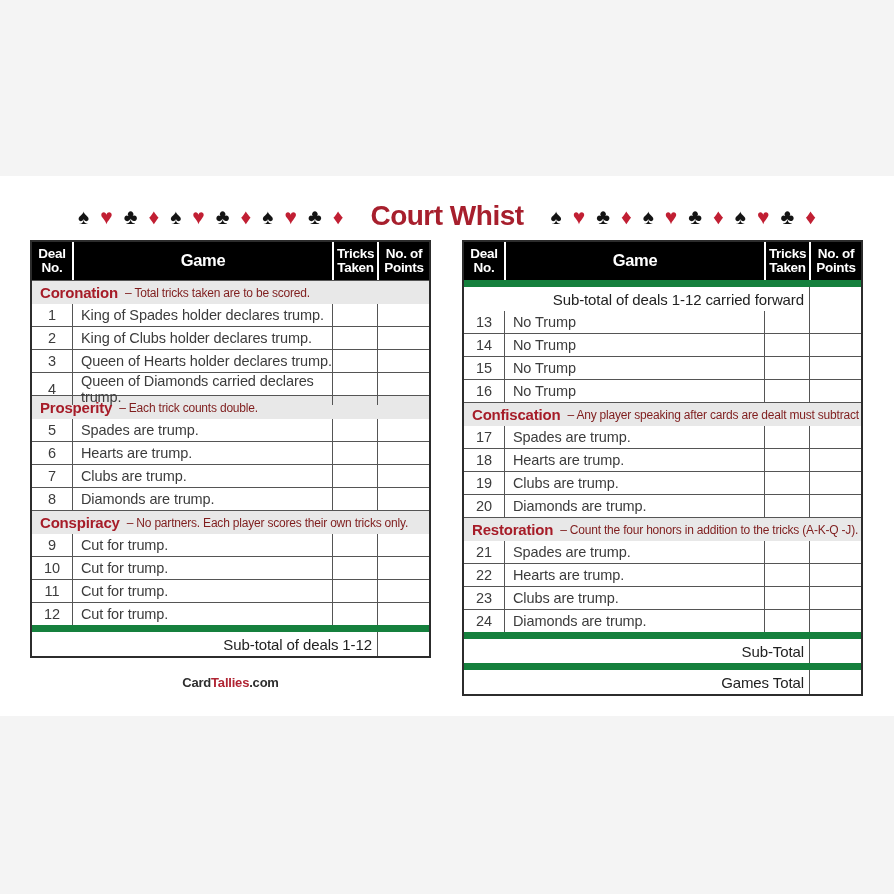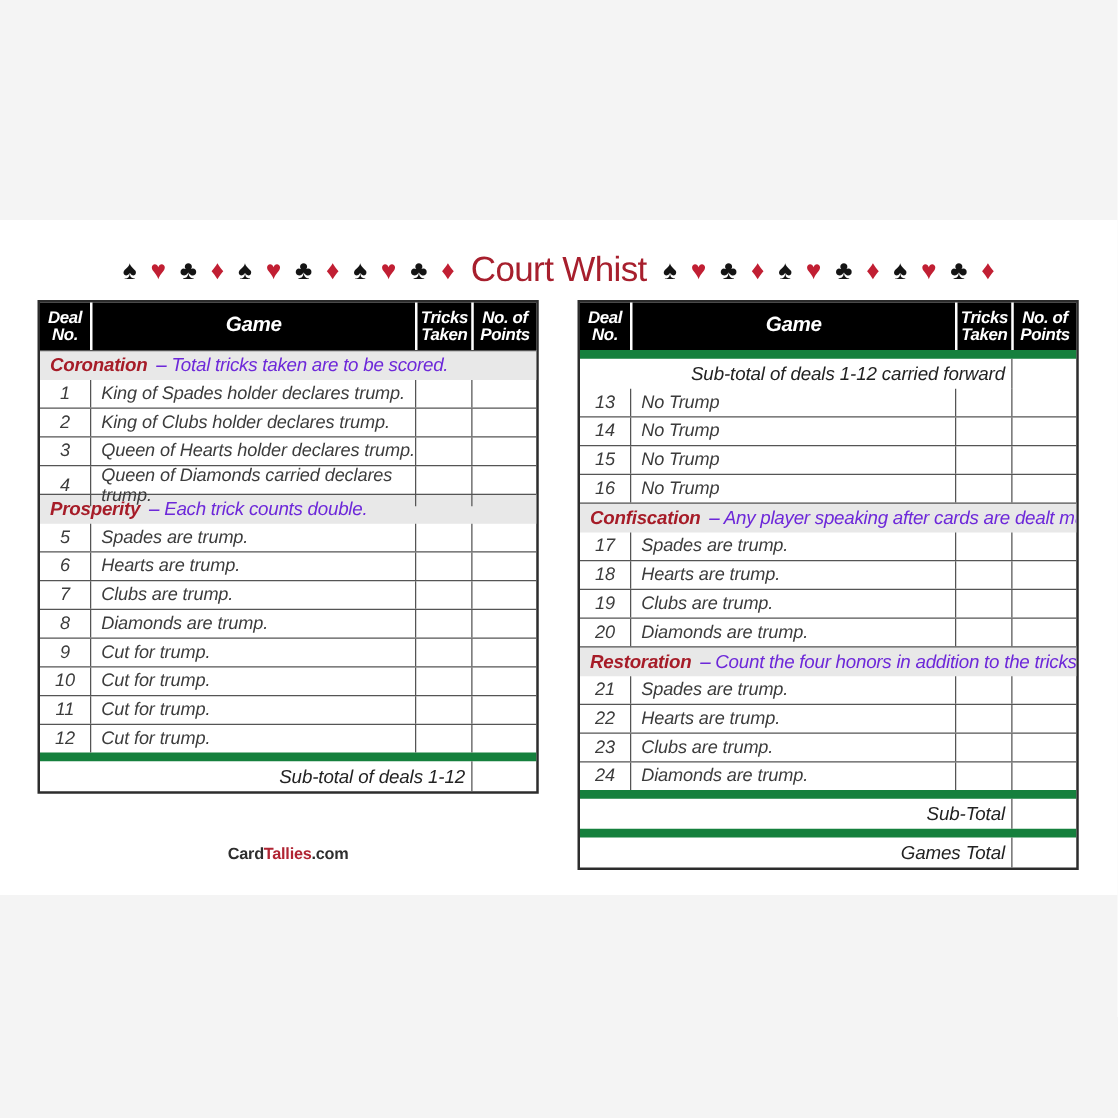--- a/index.html
+++ b/index.html
@@ -17,29 +17,28 @@
   }
   
   .banner{
     position:absolute;left:0;top:22px;width:894px;height:36px;
     display:flex;align-items:center;justify-content:center;gap:11px;
   }
   .suit{font-size:21px;line-height:1;display:inline-block;}
   .suit.black{color:#141414;}
   .suit.red{color:#c11f33;}
   .page-title{
-    font-size:28px;font-weight:normal;color:#a71f2d;
-    letter-spacing:-0.5px;margin:0 2px;white-space:nowrap;
+    font-size:28px;font-weight:bold;color:#a71f2d;
+    letter-spacing:-0.5px;margin:0 16px;white-space:nowrap;
   }
   
   .score-table{
     position:absolute;top:64px;width:401px;
     border:2px solid #2c2c2c;background:#fff;
     box-sizing:border-box;
-    font-style:italic;
   }
   .score-table.left{left:30px;}
   .score-table.right{left:462px;}
   .tr{display:grid;grid-template-columns:40px 1fr 45px 52px;}
   .tr + .tr, .score-table .row-border{border-top:1px solid #555;}
   .td{box-sizing:border-box;}
   .td + .td{border-left:1px solid #555;}
   
   .thead{background:#000;color:#fff;height:38px;}
   .th{
@@ -49,21 +48,21 @@
   .th + .th{border-left:2px solid #fff;text-align:right;}
   .th.game-h{font-size:16.5px;}
   
   .section-row{
     display:block;background:#e8e8e8;height:23px;
     padding:0 0 0 8px;border-top:1px solid #555;
     white-space:nowrap;overflow:hidden;
     display:flex;align-items:center;gap:7px;
   }
   .section-name{font-weight:bold;font-size:15px;color:#a61c28;letter-spacing:-0.2px;}
-  .section-note{font-size:15px;color:#6d28d9;letter-spacing:-0.2px;}
+  .section-note{font-size:12px;color:#7f1d1d;letter-spacing:-0.2px;}
   
   .data-row{height:22px;}
   .td.deal{
     display:flex;align-items:center;justify-content:center;
     font-size:14.5px;color:#3c3c3c;
   }
   .td.game{
     display:flex;align-items:center;
     padding-left:8px;font-size:14.5px;color:#3c3c3c;letter-spacing:-0.1px;
   }
@@ -190,20 +189,24 @@
       <div class="td score"></div>
       <div class="td score"></div>
     </div>
     <div class="tr data-row">
       <div class="td deal">8</div>
       <div class="td game">Diamonds are trump.</div>
       <div class="td score"></div>
       <div class="td score"></div>
     </div>
 
+    <div class="section-row">
+      <span class="section-name">Conspiracy</span>
+      <span class="section-note">–  No partners. Each player scores their own tricks only.</span>
+    </div>
     <div class="tr data-row">
       <div class="td deal">9</div>
       <div class="td game">Cut for trump.</div>
       <div class="td score"></div>
       <div class="td score"></div>
     </div>
     <div class="tr data-row">
       <div class="td deal">10</div>
       <div class="td game">Cut for trump.</div>
       <div class="td score"></div>

